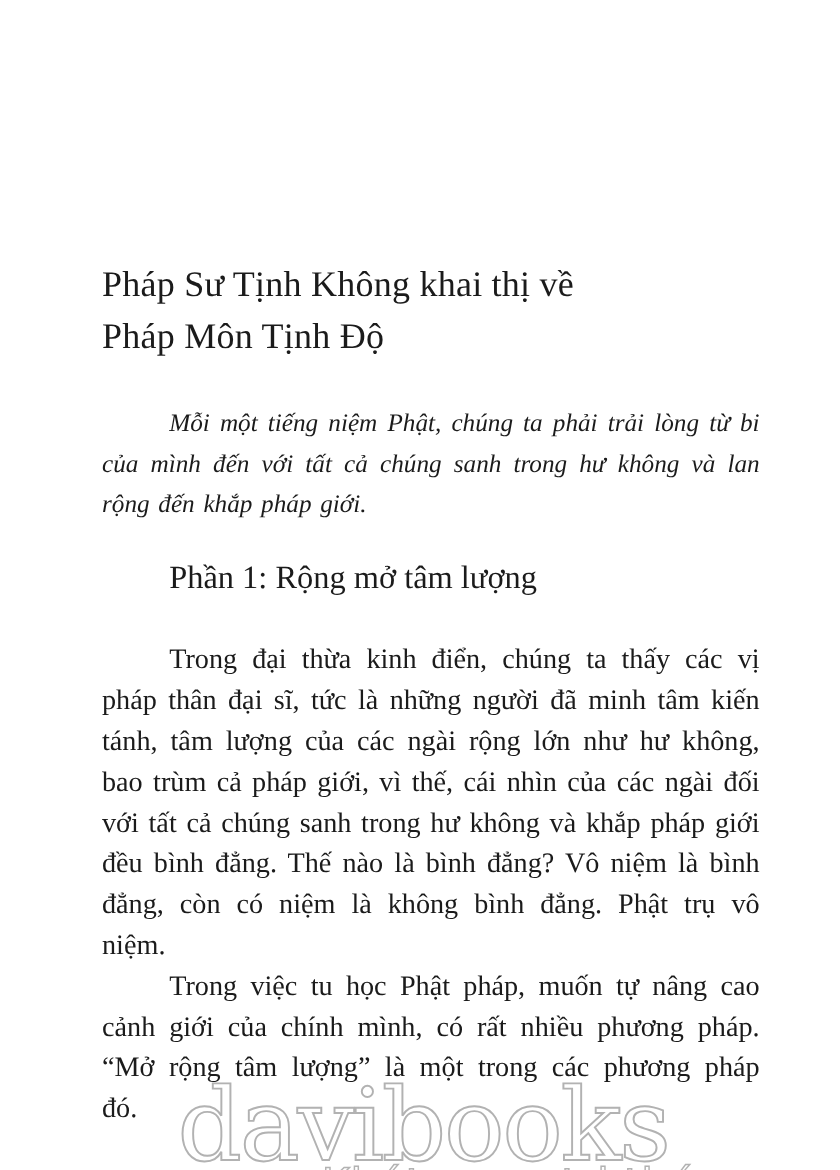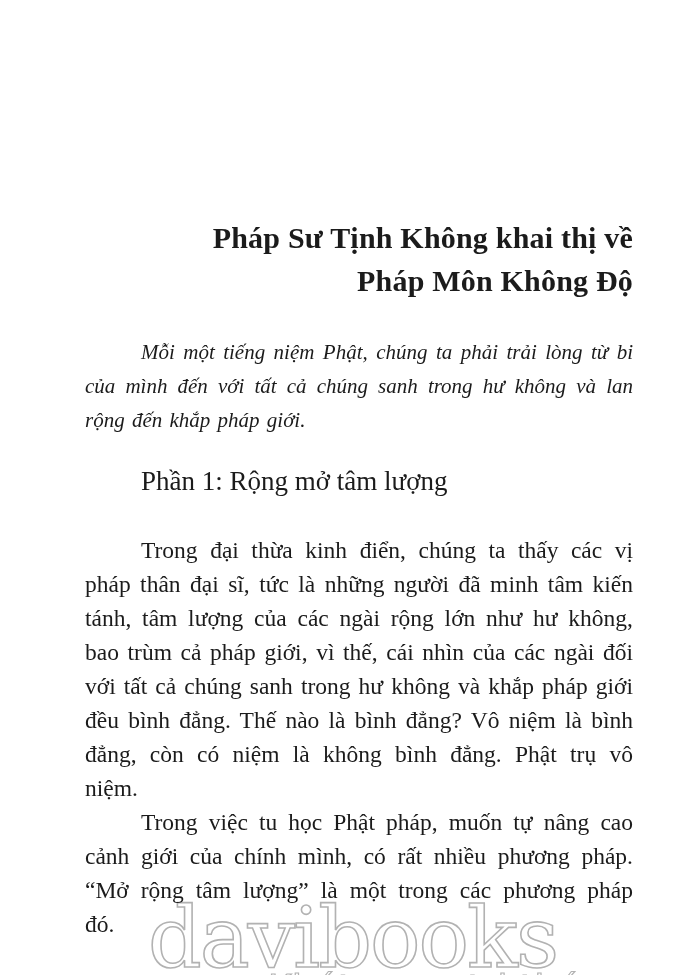--- a/index.html
+++ b/index.html
@@ -17,22 +17,22 @@
     color: #1b1b1b;
   }
   .content {
     position: absolute;
     left: 85px;
     top: 216px;
     width: 548px;
     z-index: 1;
   }
   .page-title {
-    text-align: right;
-    font-weight: bold;
+    text-align: left;
+    font-weight: normal;
     font-size: 30px;
     line-height: 43px;
     letter-spacing: 0.2px;
   }
   .quote {
     margin: 33px 0 0 0;
     font-style: italic;
     font-size: 21px;
     line-height: 34px;
     text-align: justify;
@@ -93,21 +93,21 @@
 
 <div class="page">
 
   <div class="watermark watermark-name">davibooks</div>
   <div class="watermark watermark-tagline">Khát vọng tri thức</div>
 
   <div class="content">
 
     <div class="page-title">
       <div>Pháp Sư Tịnh Không khai thị về</div>
-      <div>Pháp Môn Không Độ</div>
+      <div>Pháp Môn Tịnh Độ</div>
     </div>
 
     <p class="quote">Mỗi một tiếng niệm Phật, chúng ta phải trải lòng từ bi của mình đến với tất cả chúng sanh trong hư không và lan rộng đến khắp pháp giới.</p>
 
     <div class="section-heading">Phần 1: Rộng mở tâm lượng</div>
 
     <div class="body-text">
       <p>Trong đại thừa kinh điển, chúng ta thấy các vị pháp thân đại sĩ, tức là những người đã minh tâm kiến tánh, tâm lượng của các ngài rộng lớn như hư không, bao trùm cả pháp giới, vì thế, cái nhìn của các ngài đối với tất cả chúng sanh trong hư không và khắp pháp giới đều bình đẳng. Thế nào là bình đẳng? Vô niệm là bình đẳng, còn có niệm là không bình đẳng. Phật trụ vô niệm.</p>
       <p>Trong việc tu học Phật pháp, muốn tự nâng cao cảnh giới của chính mình, có rất nhiều phương pháp. “Mở rộng tâm lượng” là một trong các phương pháp đó.</p>
     </div>

